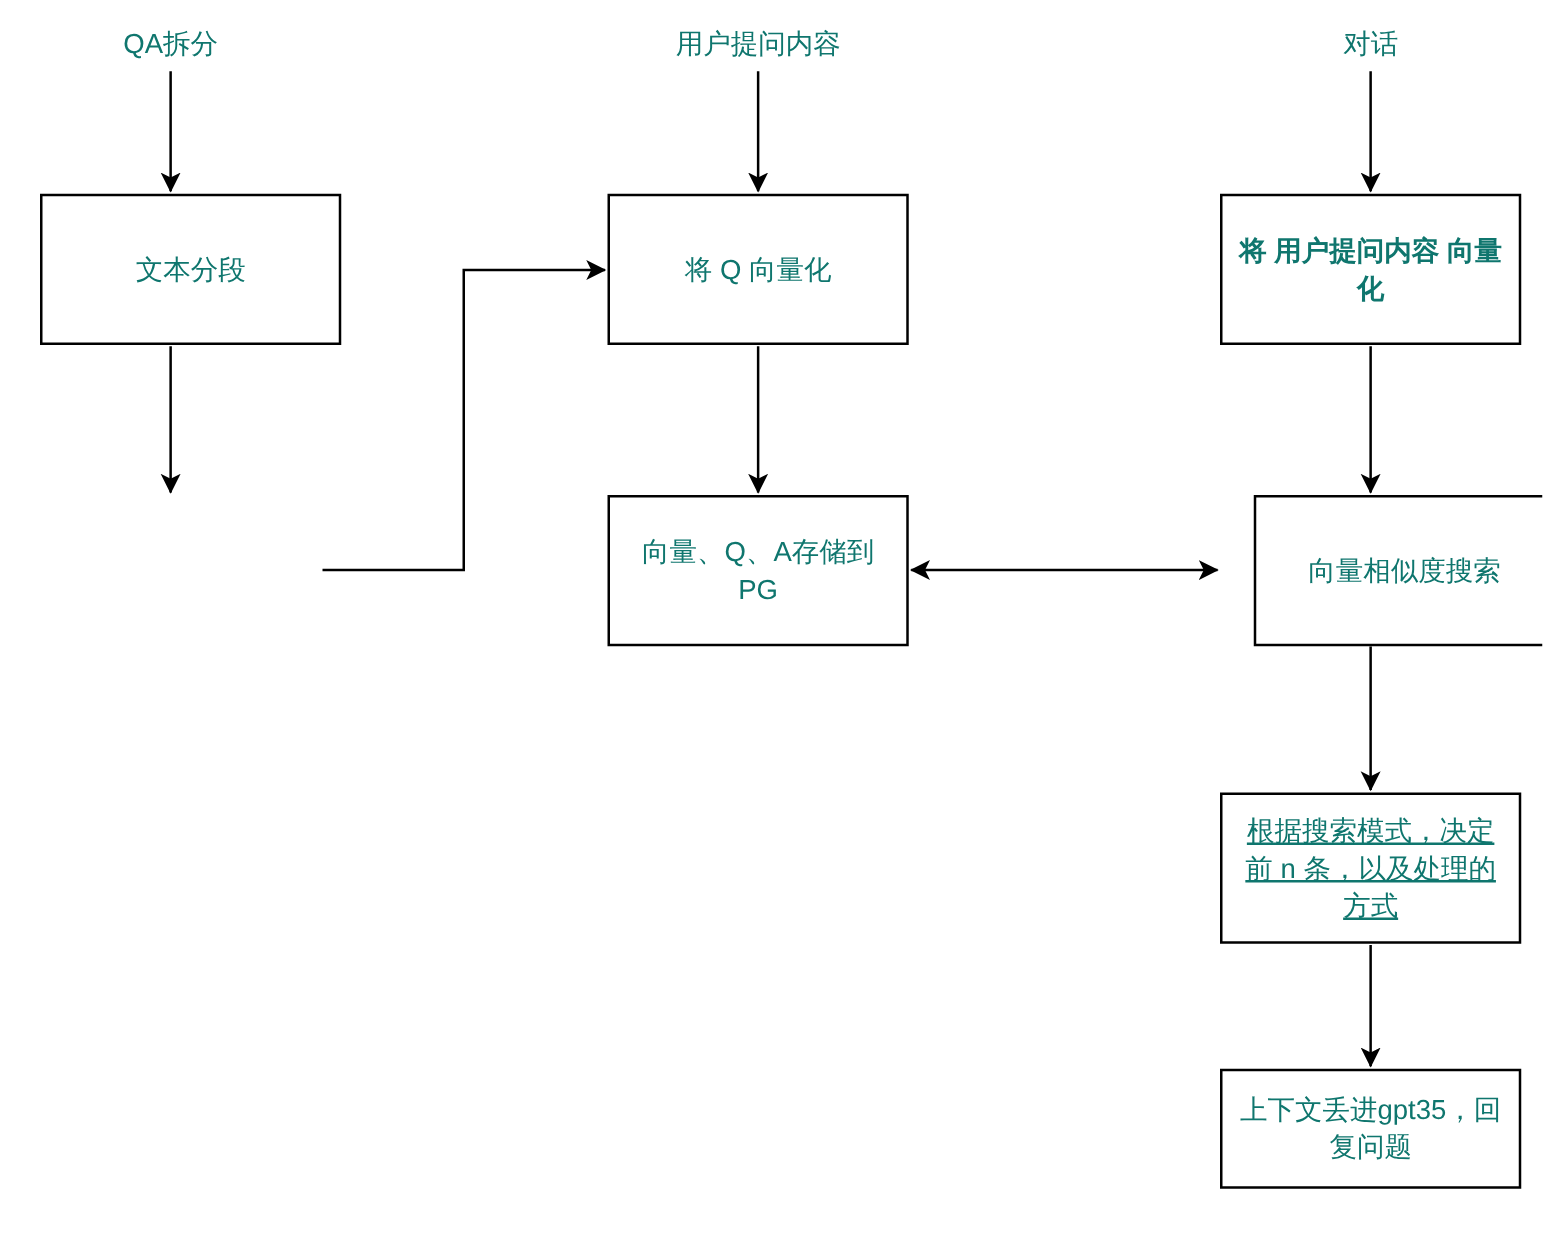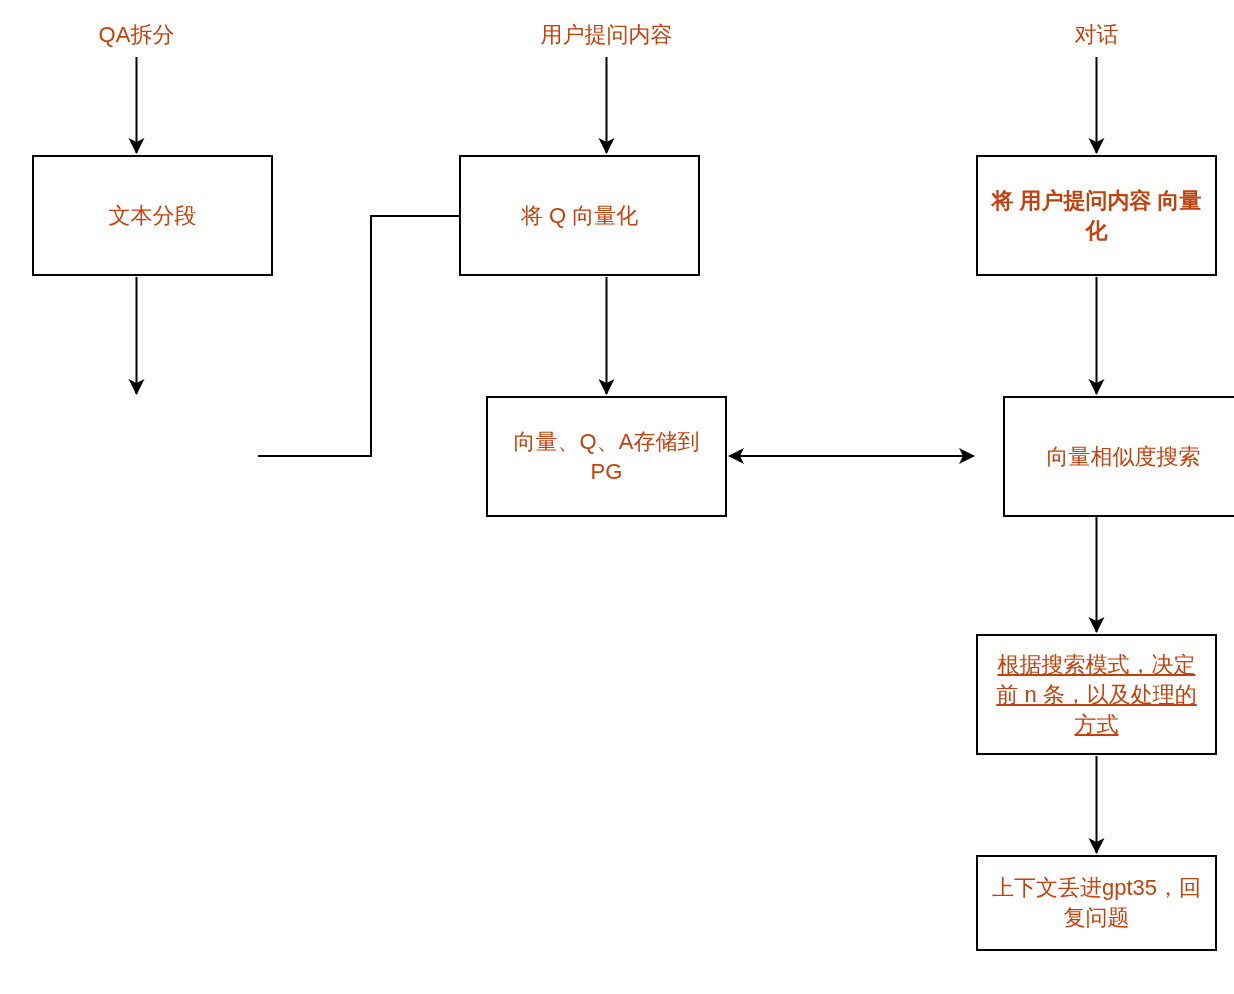--- a/index.html
+++ b/index.html
@@ -2,21 +2,21 @@
 <html><head>
 <meta charset="utf-8">
 <style>
   html, body { margin: 0; padding: 0; background: #ffffff; }
   #canvas {
     position: relative;
     width: 1234px;
     height: 994px;
     background: #ffffff;
     font-family: "Liberation Sans", "DejaVu Sans", sans-serif;
-    color: #c2410c;
+    color: #0f766e;
     overflow: hidden;
   }
   #connector-layer {
     position: absolute;
     left: 0; top: 0;
     width: 1234px; height: 994px;
   }
   .edge {
     fill: none;
     stroke: #000000;
@@ -69,21 +69,21 @@
     <path class="edge" d="M1096.5 277 L1096.5 394" marker-end="url(#arrowhead)"></path>
     <path class="edge" d="M1096.5 517 L1096.5 632" marker-end="url(#arrowhead)"></path>
     <path class="edge" d="M1096.5 756 L1096.5 853" marker-end="url(#arrowhead)"></path>
   </svg>
 
   <div class="entry-label" style="left:136.5px">QA拆分</div>
   <div class="entry-label" style="left:606.5px">用户提问内容</div>
   <div class="entry-label" style="left:1096.5px">对话</div>
 
   <div class="node" style="left:32px; top:155px;">文本分段</div>
-  <div class="node" style="left:459px; top:155px;">将 Q 向量化</div>
+  <div class="node" style="left:486px; top:155px;">将 Q 向量化</div>
   <div class="node" style="left:486px; top:396px;">向量、Q、A存储到
 PG</div>
   <div class="node" style="left:976px; top:155px;font-weight:bold;">将 用户提问内容 向量
 化</div>
   <div class="node" style="left:976px; top:396px;margin-left:27px;">向量相似度搜索</div>
   <div class="node" style="left:976px; top:634px;text-decoration:underline;">根据搜索模式，决定
 前 n 条，以及处理的
 方式</div>
   <div class="node" style="left:976px; top:855px; height:96px;">上下文丢进gpt35，回
 复问题</div>

